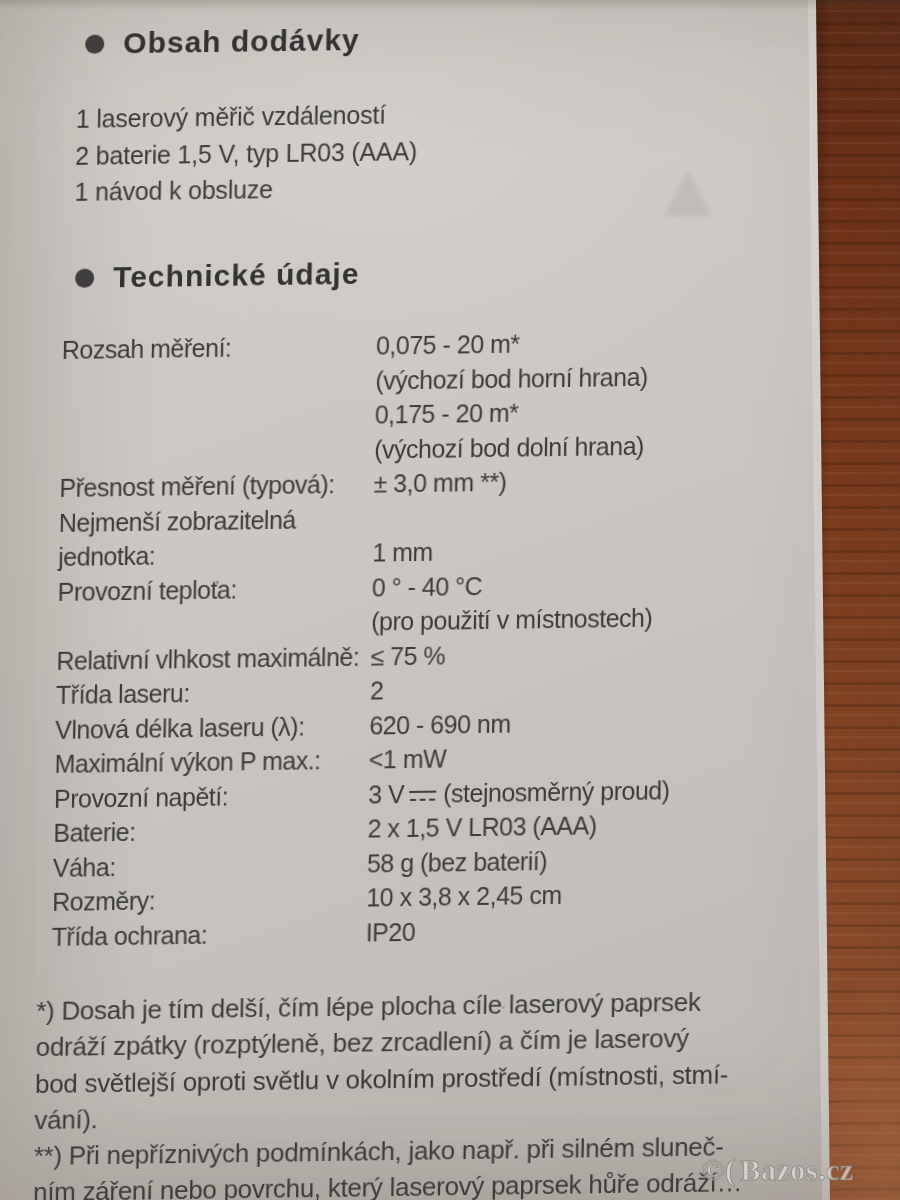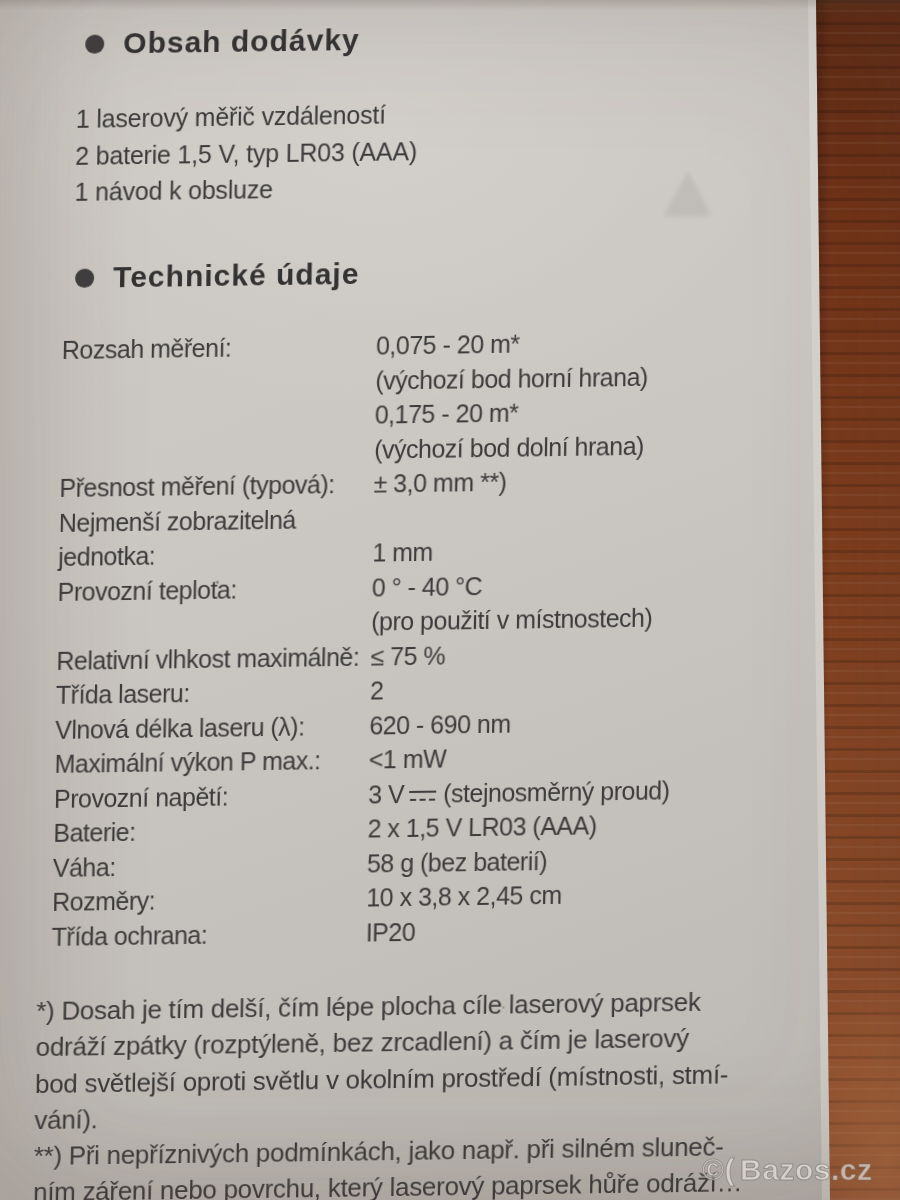--- a/index.html
+++ b/index.html
@@ -44,21 +44,21 @@
   .dc::after{content:"";position:absolute;left:1px;right:1px;top:10px;border-top:2.5px dashed #3d3c3d;}
   .ghost-tri{position:absolute;width:0;height:0;opacity:0.11;filter:blur(2px);
     border-left:24px solid transparent;border-right:24px solid transparent;border-bottom:46px solid #5a554f;}
   .speck{position:absolute;border-radius:50%;background:#4a4845;opacity:0.5;}
   
   .vignette{position:absolute;inset:0;z-index:4;pointer-events:none;
     box-shadow:inset 0 0 160px rgba(75,60,50,0.16), inset 30px -50px 110px rgba(75,60,50,0.10);
     background:linear-gradient(180deg, rgba(85,75,68,0.20), rgba(85,75,68,0) 10px);}
   
   .watermark{position:absolute;left:702px;top:1153px;z-index:5;
-    font-family:Liberation Sans, sans-serif;font-weight:700;font-size:30px;letter-spacing:0.5px;
+    font-family:Liberation Serif, serif;font-weight:700;font-size:30px;letter-spacing:0.5px;
     color:rgba(226,222,217,0.52);-webkit-text-stroke:1px rgba(112,106,100,0.55);
     text-shadow:0 0 1px rgba(255,255,255,0.30);white-space:nowrap;}
   .watermark .wm-prefix{margin-right:5px;}
 </style>
 </head>
 <body>
 
 <div class="photo">
 
   <div class="sheet">

